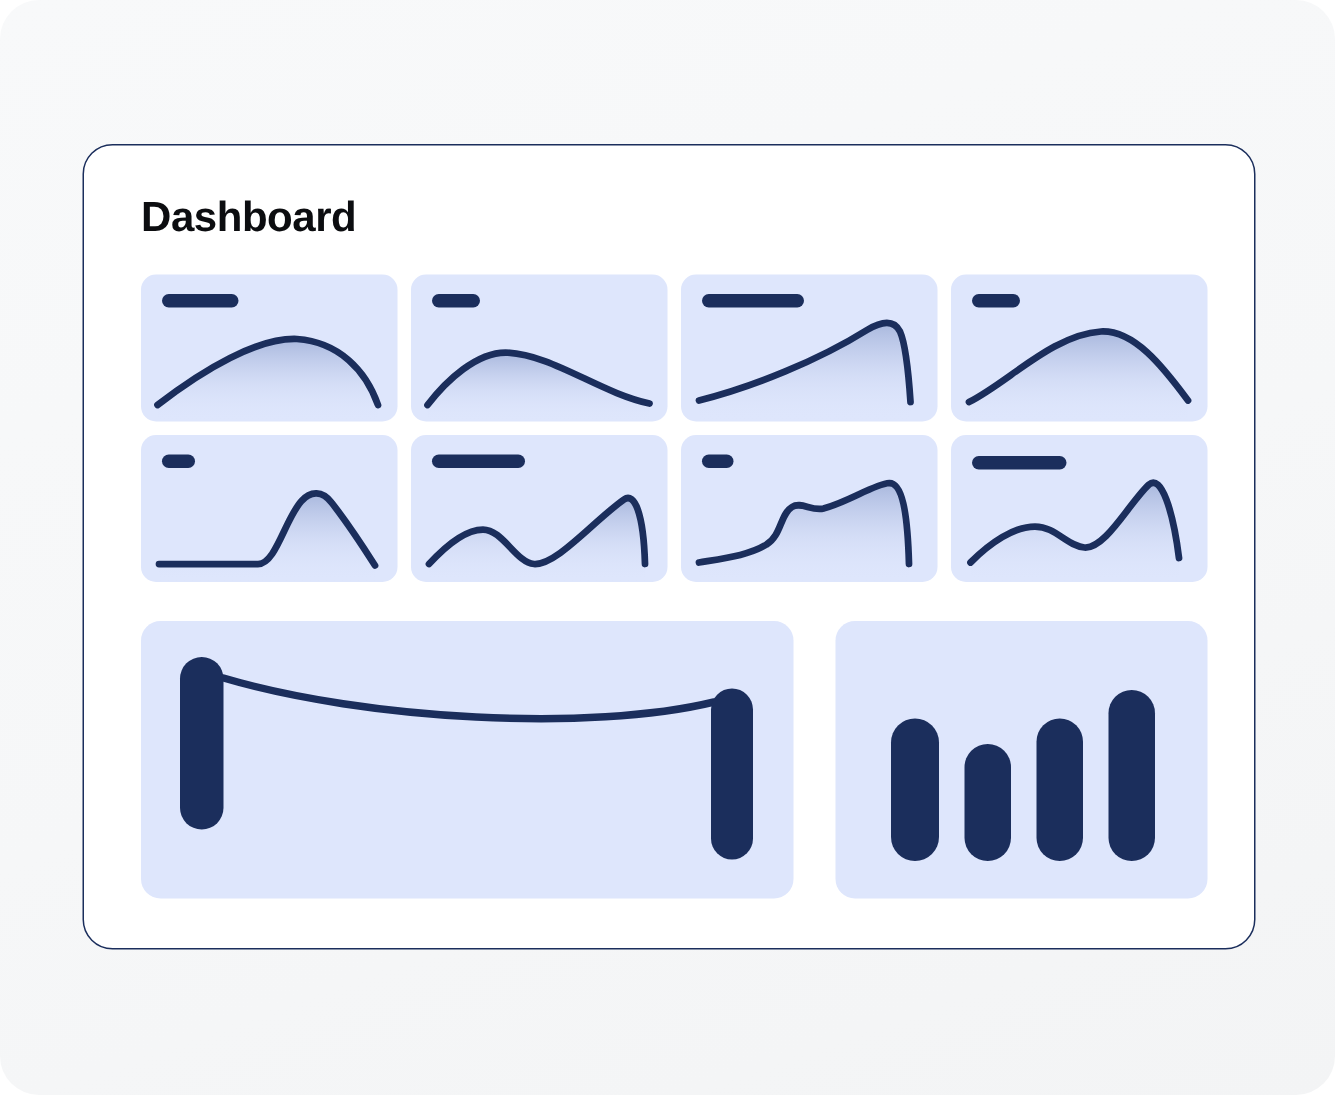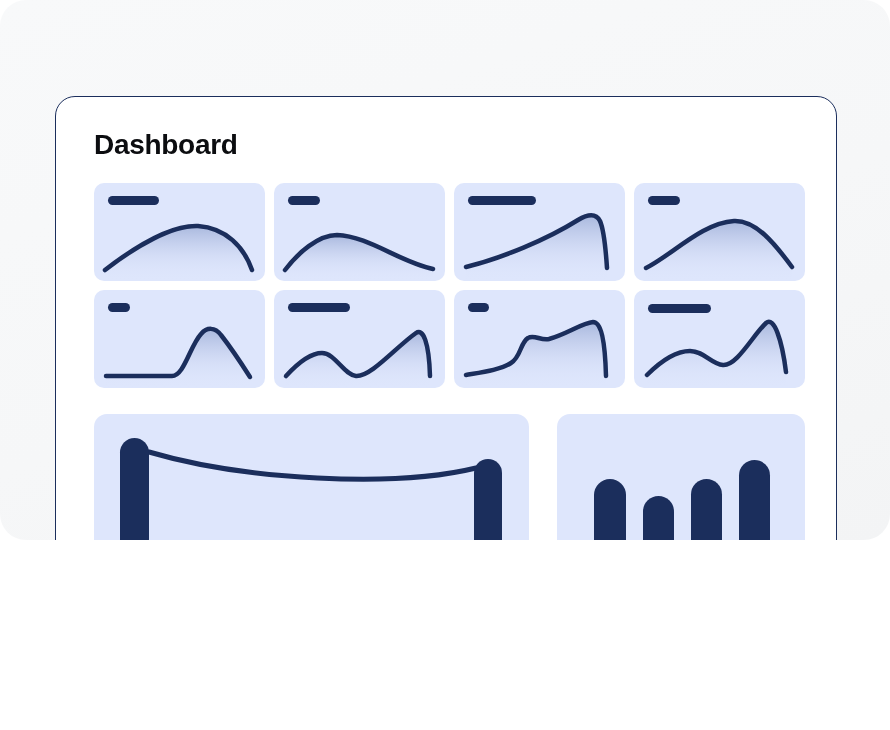--- a/index.html
+++ b/index.html
@@ -1,20 +1,20 @@
 <!DOCTYPE html>
 <html style="--navy: #1b2e5c; --tile-bg: #dee6fc; --panel-bg: #ffffff; --page-bg: #f7f7f8; --title-color: #0c0d10;"><head>
 <meta charset="utf-8">
 <style>
   * { margin: 0; padding: 0; box-sizing: border-box; }
   html, body { width: 890px; height: 730px; background: #ffffff; font-family: "Liberation Sans", sans-serif; }
 
   .canvas {
     position: relative;
-    width: 890px; height: 540px;
+    width: 890px; height: 730px;
     border-radius: 26px;
     background: linear-gradient(160deg, #f8f9fa 0%, #f6f7f8 55%, #f3f4f5 100%);
     overflow: hidden;
   }
 
   .panel {
     position: absolute;
     left: 55px; top: 96px;
     width: 782px; height: 537px;
     background: var(--panel-bg, #ffffff);

